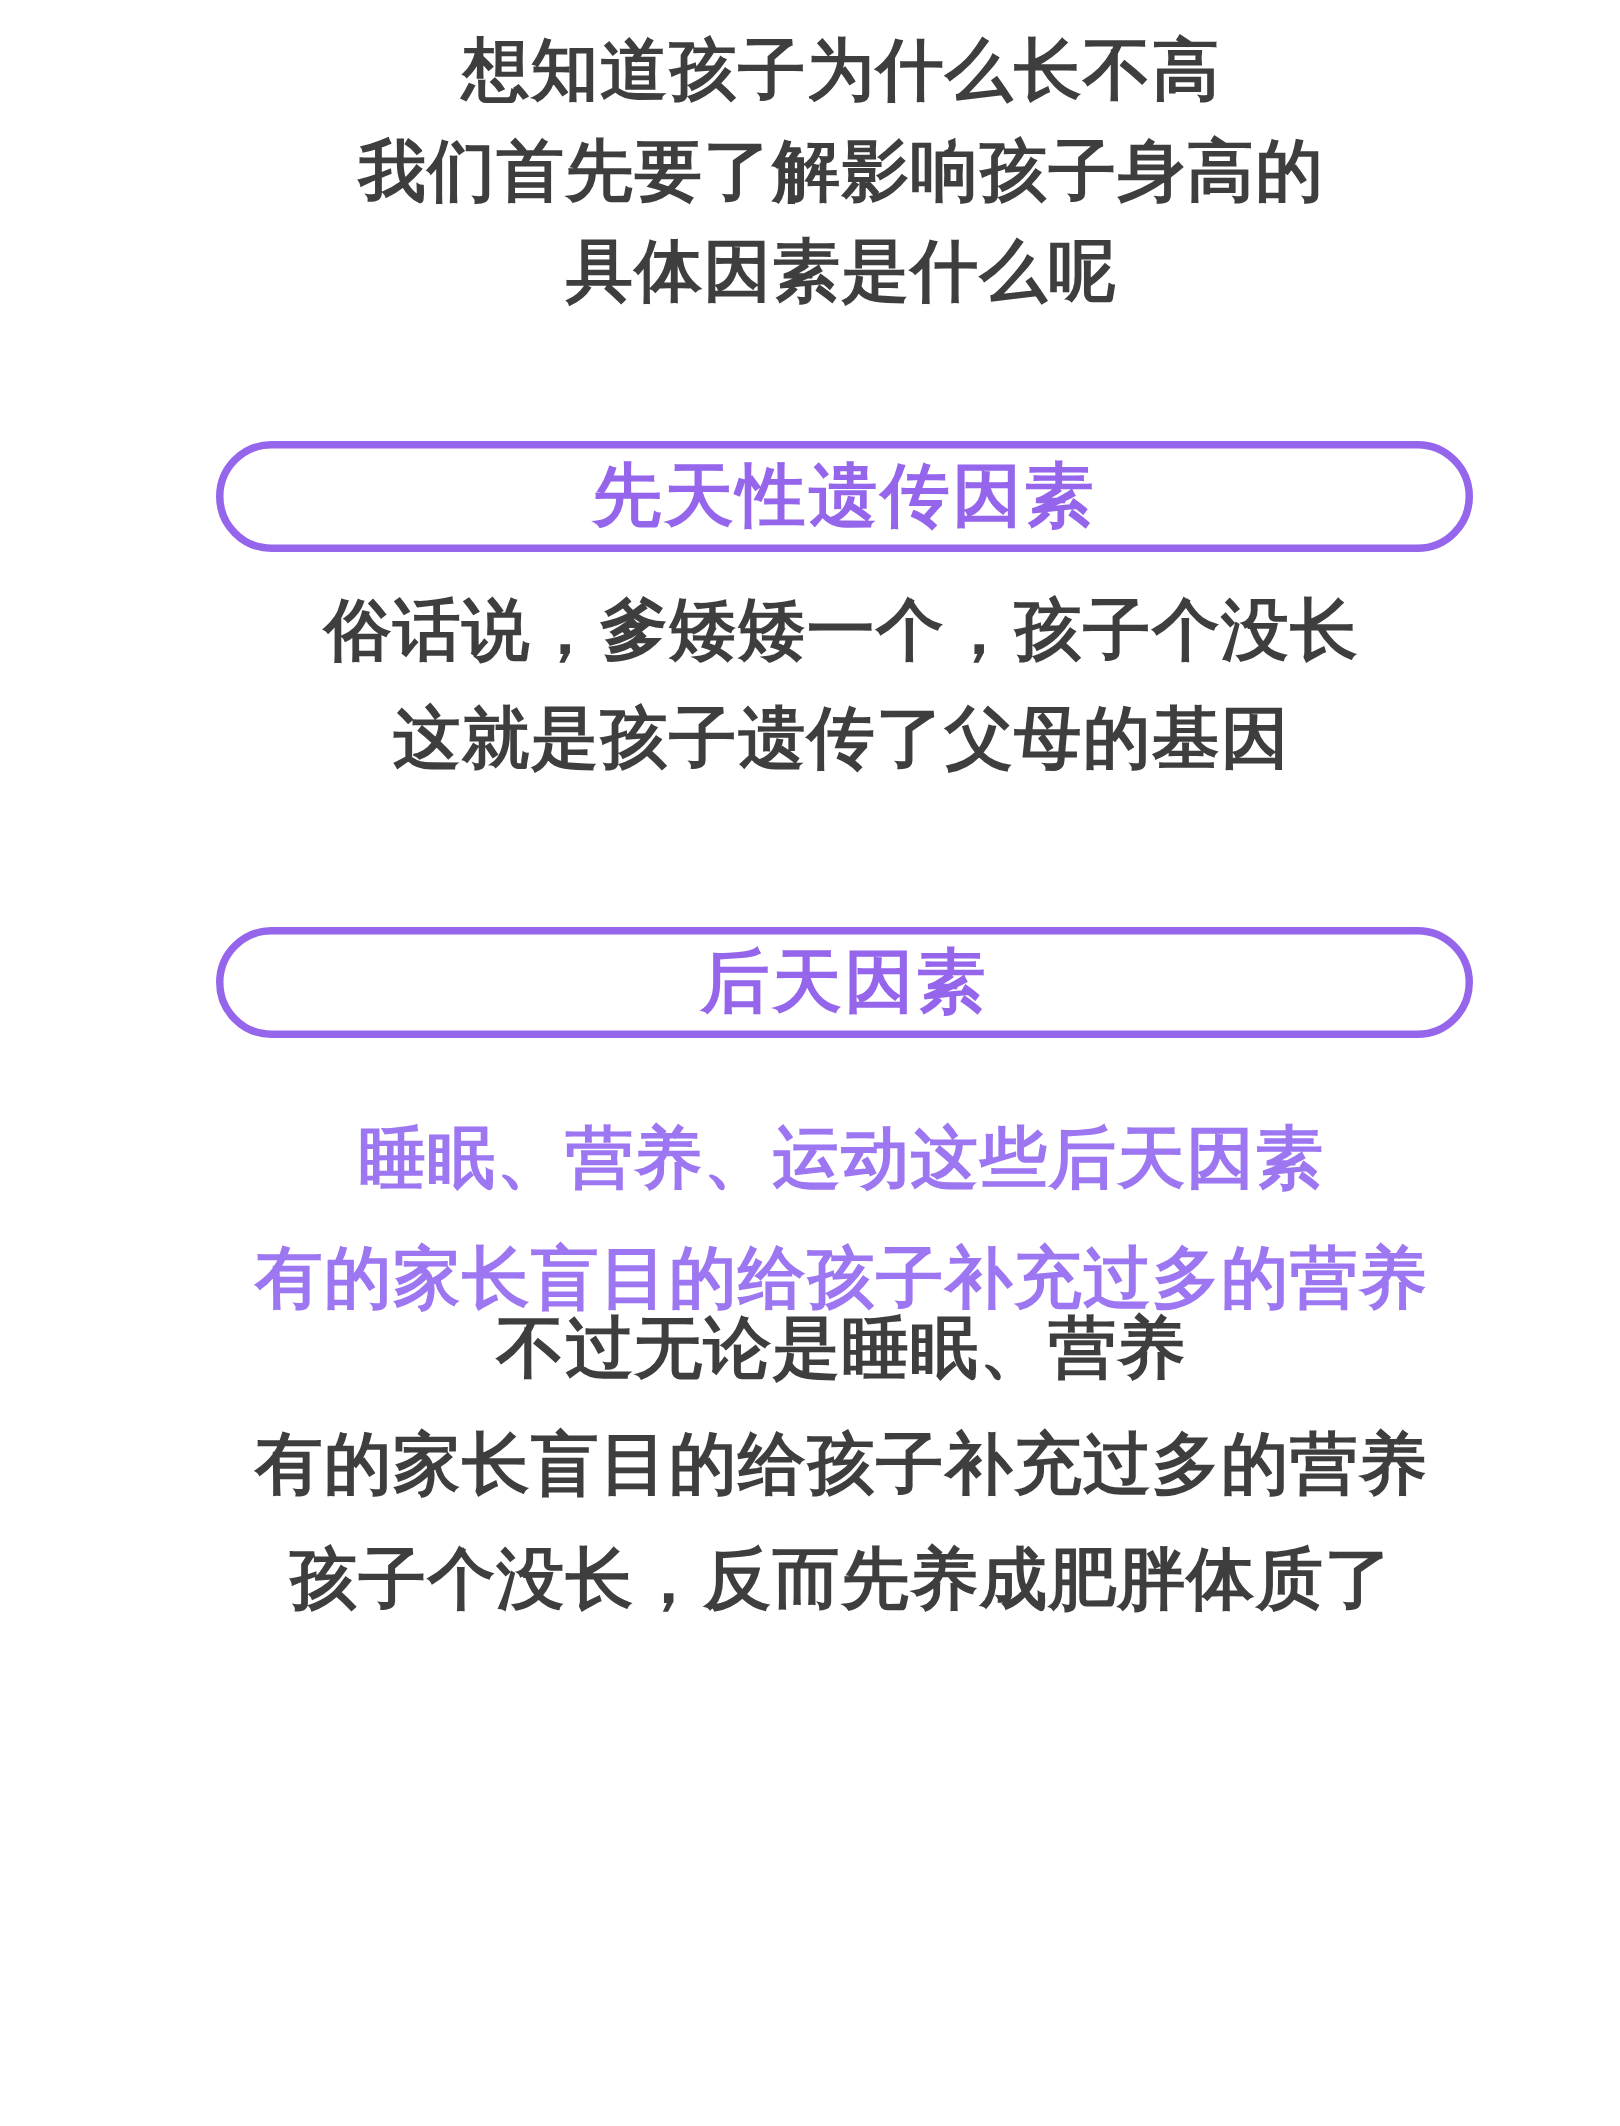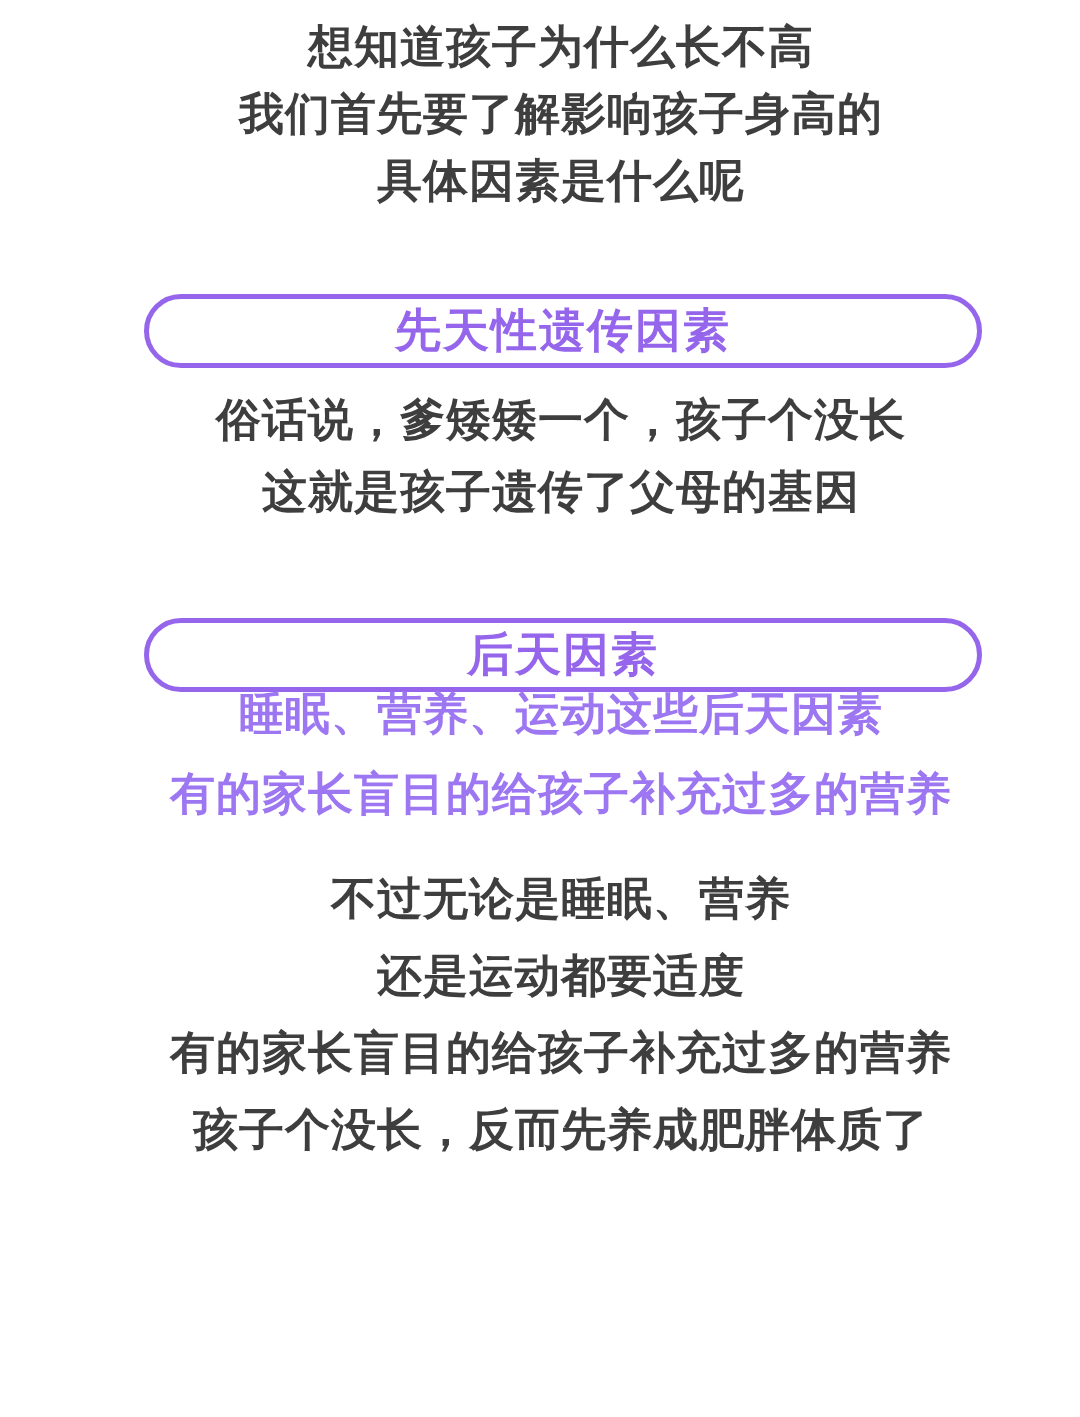--- a/index.html
+++ b/index.html
@@ -26,21 +26,21 @@
     letter-spacing: 1px;
   }
   .para .line {
     white-space: nowrap;
   }
   .dark-text   { color: var(--text-dark, #3e3e3e); }
   .purple-text { color: var(--body-purple, #9d76f2); }
 
   .intro-para  { top: 13px;  line-height: 67px; }
   .para-1      { top: 384px; line-height: 72px; }
-  .para-hl     { top: 674px; line-height: 80px; }
+  .para-hl     { top: 732px; line-height: 80px; }
   .para-2      { top: 860px; line-height: 77px; }
 
   .pill {
     position: absolute;
     left: 144px;
     width: 828px;
     height: 64px;
     border: 5px solid var(--accent-purple, #9566eb);
     border-radius: 37px;
     display: flex;
@@ -96,21 +96,20 @@
     <span>后天因素</span>
   </div>
 
   <div class="para para-hl purple-text">
     <div class="line">睡眠、营养、运动这些后天因素</div>
     <div class="line">有的家长盲目的给孩子补充过多的营养</div>
   </div>
 
   <div class="para para-2 dark-text">
     <div class="line">不过无论是睡眠、营养</div>
-    <div class="line">还是运动都要适度</div>
     <div class="line">有的家长盲目的给孩子补充过多的营养</div>
     <div class="line">孩子个没长，反而先养成肥胖体质了</div>
   </div>
 
   <svg class="planet" viewBox="0 0 300 170" aria-hidden="true">
     <ellipse cx="150" cy="81" rx="126" ry="38" transform="rotate(7 150 81)"></ellipse>
     <circle cx="151" cy="85" r="51"></circle>
   </svg>
 
 </div>

